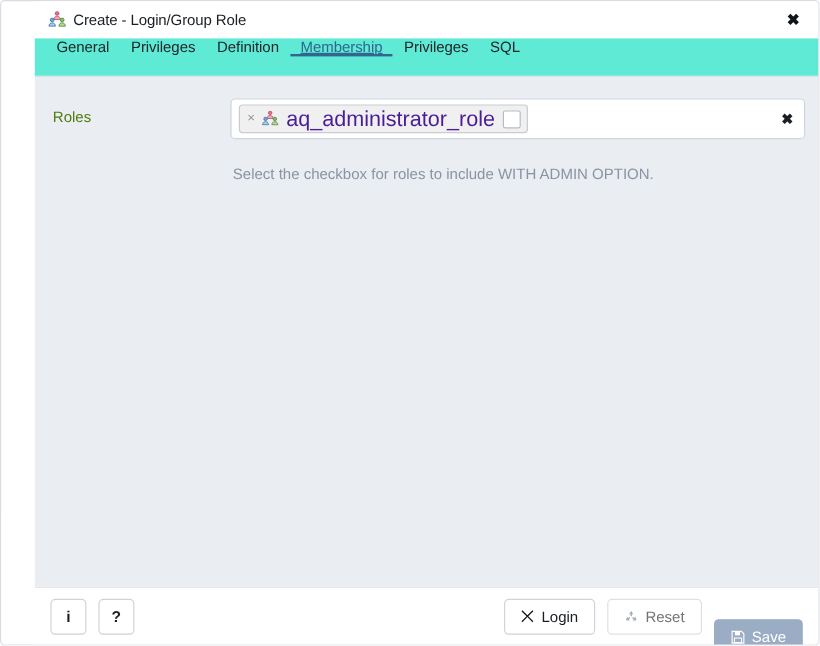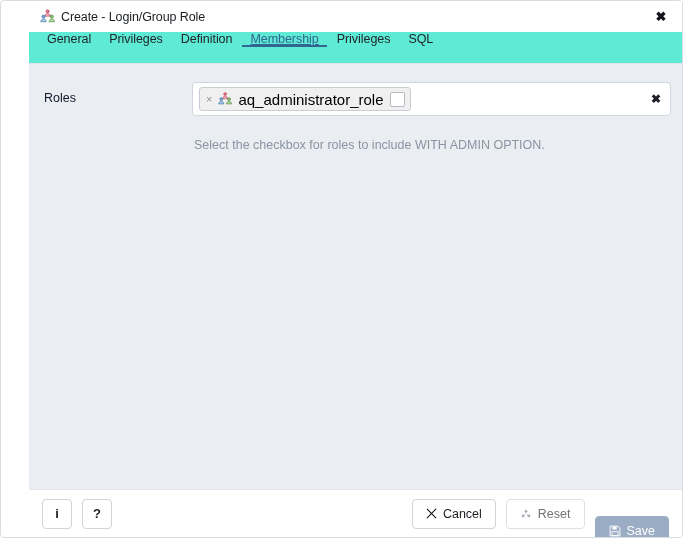--- a/index.html
+++ b/index.html
@@ -119,21 +119,21 @@
     overflow: hidden;
   }
   .form-row {
     display: flex;
     align-items: flex-start;
   }
   .form-label {
     width: 152px;
     flex: 0 0 152px;
     font-size: 12.5px;
-    color: #0f172a;
+    color: #4d7c0f;
     padding-top: 9px;
     box-sizing: border-box;
     padding-left: 4px;
   }
   .field-col {
     flex: 1 1 auto;
     min-width: 0;
   }
   .multiselect {
     position: relative;
@@ -159,22 +159,22 @@
     cursor: default;
   }
   .chip-remove {
     font-size: 11px;
     color: #8d9299;
     line-height: 1;
     cursor: pointer;
     padding-right: 1px;
   }
   .chip-label {
-    font-size: 15px;
-    color: #000000;
+    font-size: 18px;
+    color: #4c1d95;
     white-space: nowrap;
   }
   .chip-checkbox {
     width: 13px;
     height: 13px;
     border: 1px solid #b6bcc4;
     border-radius: 2px;
     background: #ffffff;
     cursor: pointer;
     flex: 0 0 auto;
@@ -322,21 +322,21 @@
       <button class="btn btn-square">?</button>
     </div>
     <div class="footer-right">
 
       <button class="btn">
         <span class="ic">
           <svg width="11" height="11" viewBox="0 0 12 12" xmlns="http://www.w3.org/2000/svg">
             <path d="M1.4 0.6 6 5.2 10.6 0.6 11.4 1.4 6.8 6 11.4 10.6 10.6 11.4 6 6.8 1.4 11.4 0.6 10.6 5.2 6 0.6 1.4z" fill="#111418"></path>
           </svg>
         </span>
-        <span>Cancel</span>
+        <span>Login</span>
       </button>
 
       <button class="btn btn-disabled">
         <span class="ic">
           <svg width="12" height="12" viewBox="0 0 14 14" xmlns="http://www.w3.org/2000/svg">
             <path d="M7 1.4 9.1 4.6 7.7 4.6 7.7 6.4 6.3 6.4 6.3 4.6 4.9 4.6z" fill="#a6adb6"></path>
             <path d="M1.9 10.4 2.9 6.8 3.9 8.2 5.4 7.3 6.1 8.5 4.6 9.4 5.6 10.8z" fill="#a6adb6"></path>
             <path d="M12.1 10.4 8.4 10.8 9.4 9.4 7.9 8.5 8.6 7.3 10.1 8.2 11.1 6.8z" fill="#a6adb6"></path>
           </svg>
         </span>

